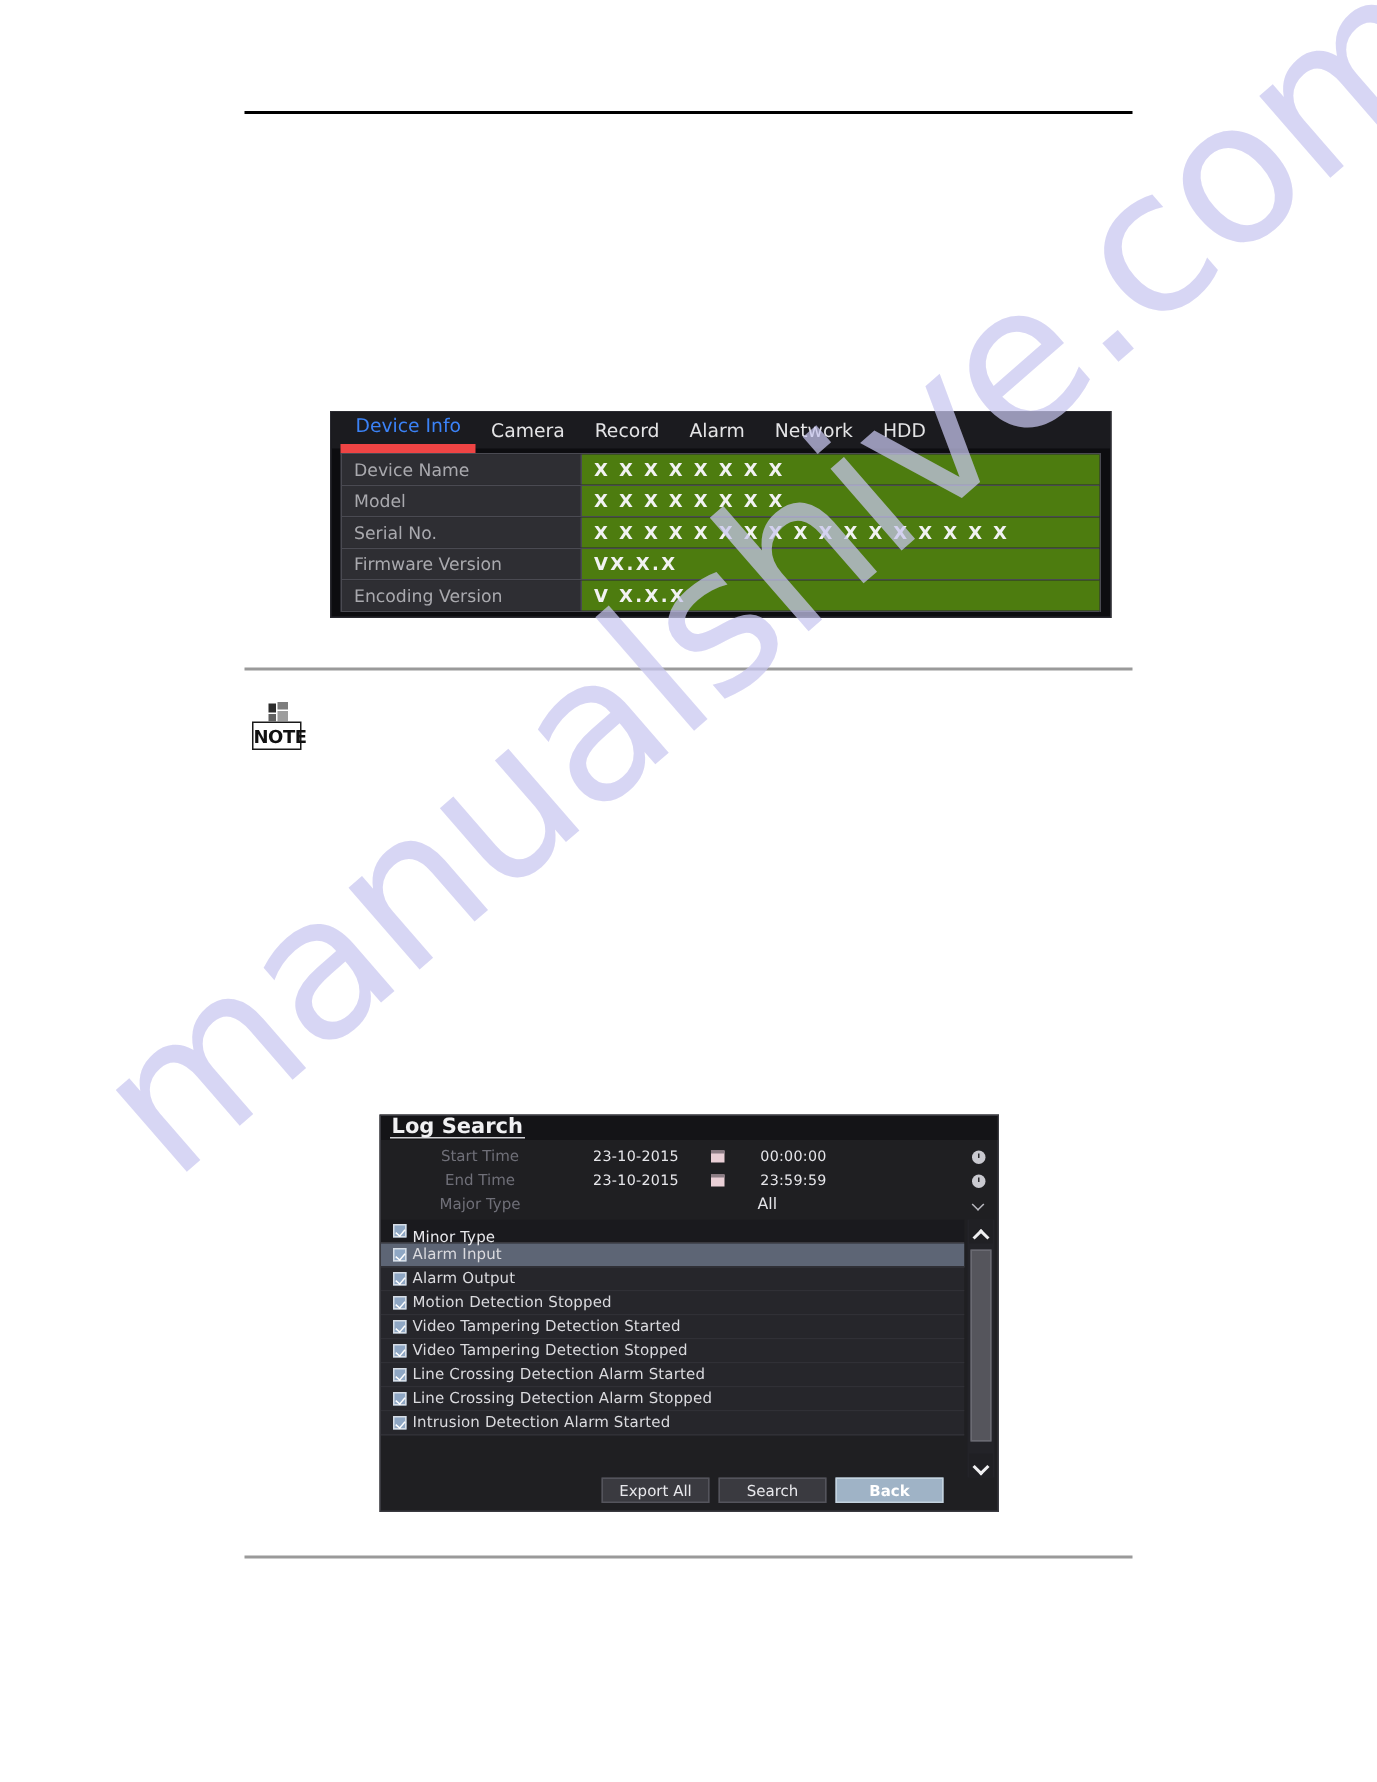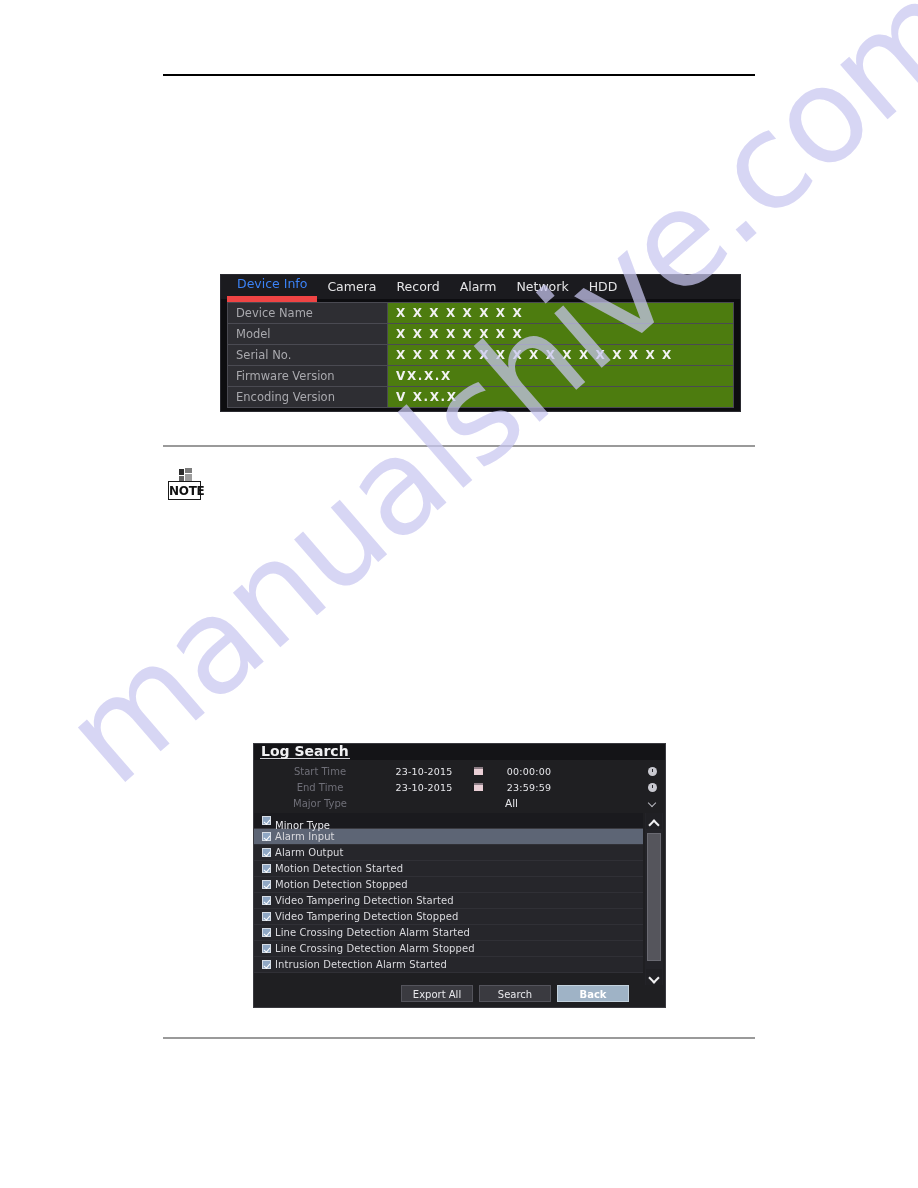--- a/index.html
+++ b/index.html
@@ -501,24 +501,20 @@
       <div class="list-item selected">
         <span class="chk"></span>
         <span class="item-label">Alarm Input</span>
       </div>
       <div class="list-item">
         <span class="chk"></span>
         <span class="item-label">Alarm Output</span>
       </div>
       <div class="list-item">
         <span class="chk"></span>
-        <span class="item-label">Motion Detection Started</span>
-      </div>
-      <div class="list-item">
-        <span class="chk"></span>
         <span class="item-label">Motion Detection Stopped</span>
       </div>
       <div class="list-item">
         <span class="chk"></span>
         <span class="item-label">Video Tampering Detection Started</span>
       </div>
       <div class="list-item">
         <span class="chk"></span>
         <span class="item-label">Video Tampering Detection Stopped</span>
       </div>

